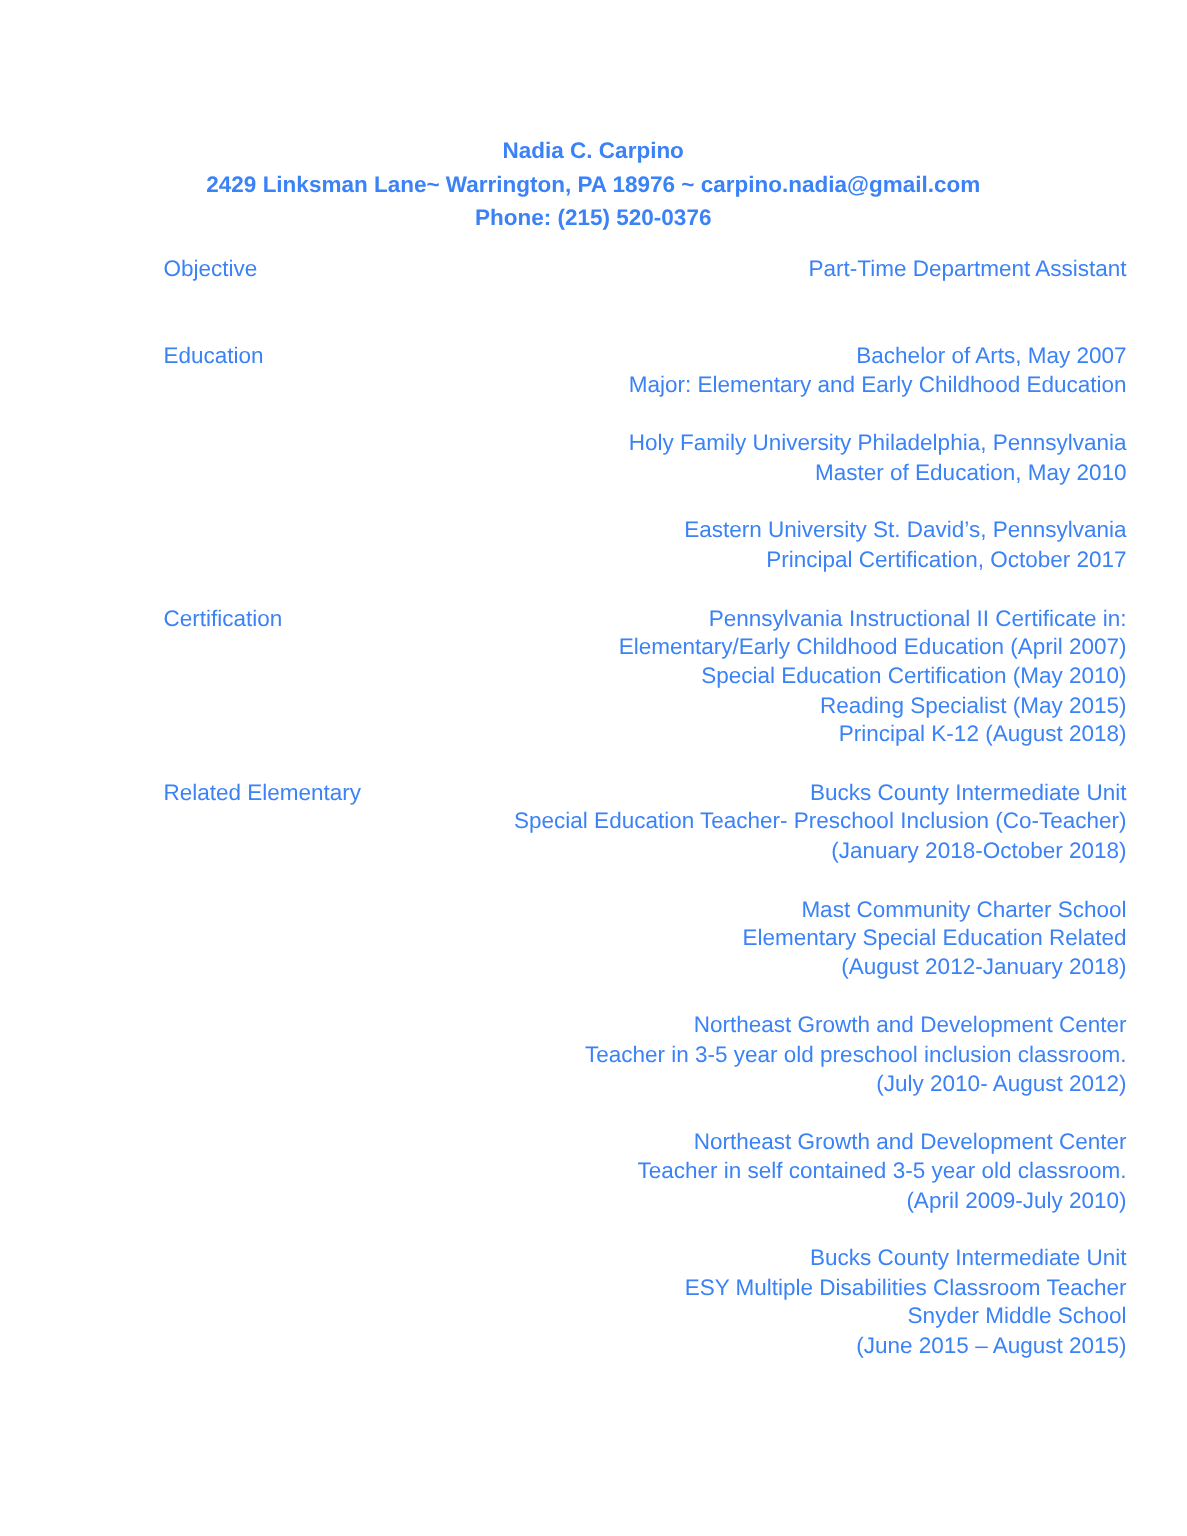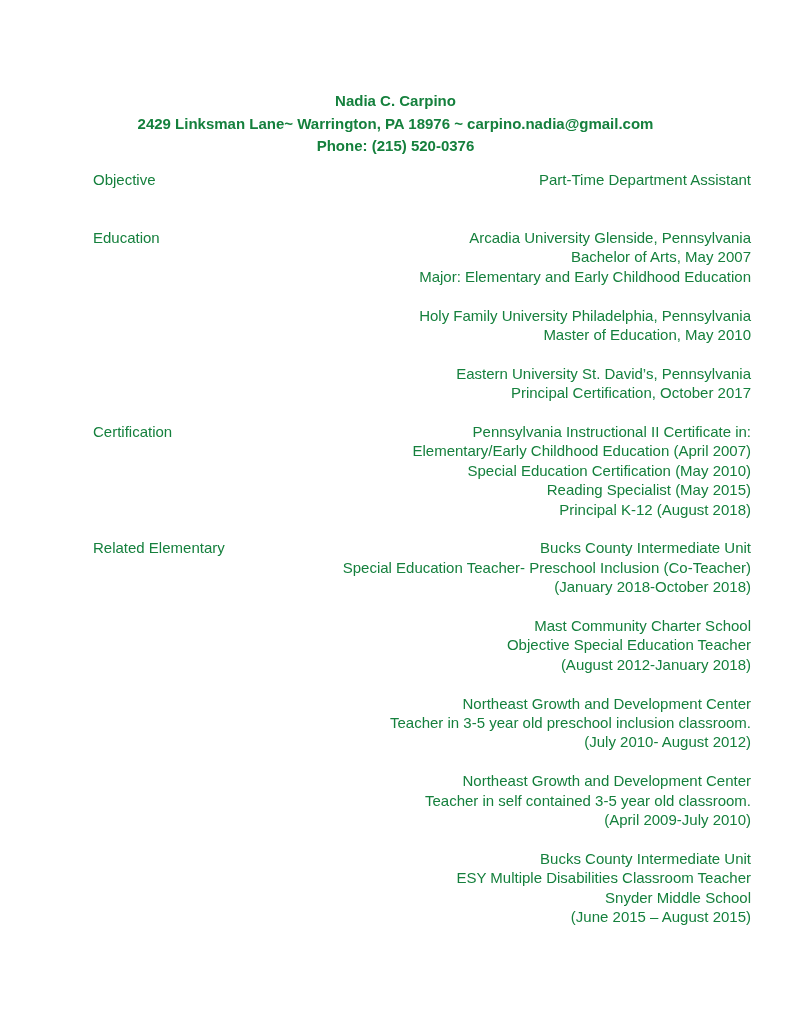--- a/index.html
+++ b/index.html
@@ -7,21 +7,21 @@
     padding: 0;
     background: #ffffff;
   }
   .page {
     position: relative;
     width: 791px;
     height: 1024px;
     background: #ffffff;
     font-family: "Liberation Sans", "DejaVu Sans", sans-serif;
     font-size: 15px;
-    color: #15803d;
+    color: #3b82f6;
     overflow: hidden;
     -webkit-font-smoothing: antialiased;
   }
   .header {
     padding-top: 90px;
     text-align: center;
     font-weight: bold;
     line-height: 22.6px;
   }
   .body {
@@ -30,20 +30,21 @@
     margin-right: 40px;
   }
   .row {
     display: flex;
     align-items: flex-start;
   }
   .label {
     flex: 0 0 139px;
     line-height: 19.4px;
     white-space: nowrap;
+    margin-left: 16px;
   }
   .content {
     flex: 1 1 auto;
   }
   .line {
     line-height: 19.4px;
     min-height: 19.4px;
     white-space: nowrap;
     text-align: right;
   }
@@ -71,21 +72,20 @@
       <div class="content">
         <div class="line">Part-Time Department Assistant</div>
       </div>
     </div>
 
     <div class="spacer2"></div>
 
     <div class="row">
       <div class="label">Education</div>
       <div class="content">
-        <div class="line">Arcadia University Glenside, Pennsylvania</div>
         <div class="line">Bachelor of Arts, May 2007</div>
         <div class="line">Major: Elementary and Early Childhood Education</div>
         <div class="line blank"></div>
         <div class="line">Holy Family University Philadelphia, Pennsylvania</div>
         <div class="line">Master of Education, May 2010</div>
         <div class="line blank"></div>
         <div class="line">Eastern University St. David’s, Pennsylvania</div>
         <div class="line">Principal Certification, October 2017</div>
       </div>
     </div>
@@ -106,21 +106,21 @@
     <div class="spacer1"></div>
 
     <div class="row">
       <div class="label">Related Elementary</div>
       <div class="content">
         <div class="line">Bucks County Intermediate Unit</div>
         <div class="line ind4">Special Education Teacher- Preschool Inclusion (Co-Teacher)</div>
         <div class="line ind4">(January 2018-October 2018)</div>
         <div class="line blank"></div>
         <div class="line">Mast Community Charter School</div>
-        <div class="line">Objective Special Education Teacher</div>
+        <div class="line">Elementary Special Education Related</div>
         <div class="line">(August 2012-January 2018)</div>
         <div class="line blank"></div>
         <div class="line ind3">Northeast Growth and Development Center</div>
         <div class="line ind3">Teacher in 3-5 year old preschool inclusion classroom.</div>
         <div class="line ind3">(July 2010- August 2012)</div>
         <div class="line blank"></div>
         <div class="line ind3">Northeast Growth and Development Center</div>
         <div class="line ind3">Teacher in self contained 3-5 year old classroom.</div>
         <div class="line ind3">(April 2009-July 2010)</div>
         <div class="line blank"></div>

